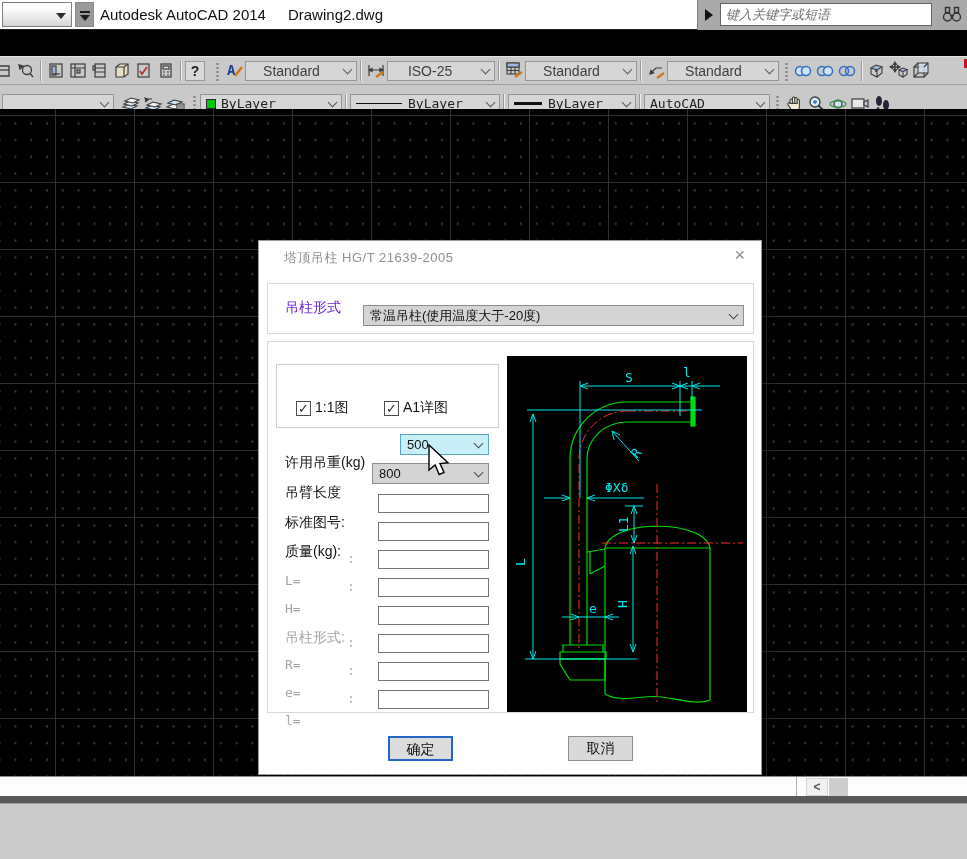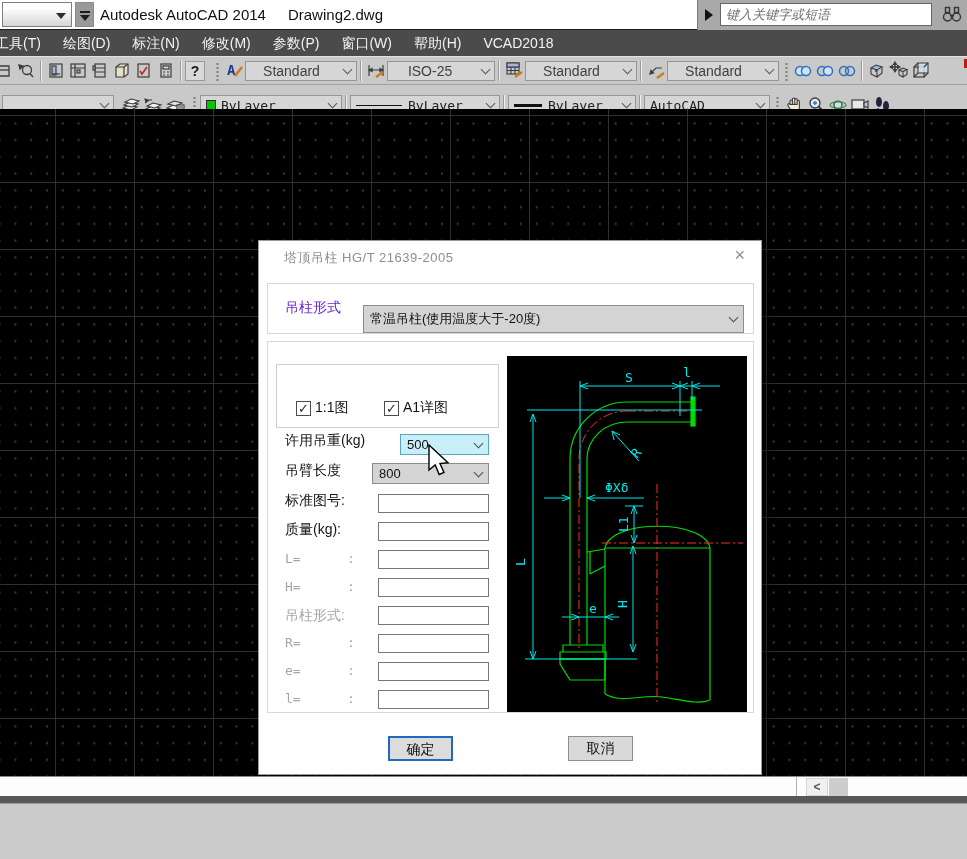--- a/index.html
+++ b/index.html
@@ -23,21 +23,21 @@
   .binoc{position:absolute;right:5px;top:6px;}
 
   
   .menubar{position:absolute;left:0;top:30px;width:967px;height:26px;background:#4b4b4b;display:flex;align-items:center;}
   .menu-item{color:#f2f2f2;font-size:14px;line-height:26px;padding:0 11px;white-space:nowrap;}
   .menu-item:first-child{margin-left:-16px;}
 
   
   .toolbar{position:absolute;left:0;width:967px;background:#c9c9c9;display:flex;align-items:center;}
   .toolbar1{top:56px;height:28px;border-top:1px solid #e2e2e2;}
-  .toolbar2{top:84px;height:42px;border-top:1px solid #9f9f9f;border-bottom:1px solid #a16207;}
+  .toolbar2{top:84px;height:42px;border-top:1px solid #9f9f9f;border-bottom:4px solid #a16207;}
   .tbtn{width:22px;height:22px;display:flex;align-items:center;justify-content:center;flex:0 0 auto;}
   .sep{width:2px;height:20px;border-left:1px solid #9a9a9a;border-right:1px solid #efefef;margin:0 3px;flex:0 0 auto;}
   .grip{width:5px;height:20px;margin:0 4px;flex:0 0 auto;
     background-image:radial-gradient(circle,#888 1px,transparent 1.4px);background-size:5px 4px;background-position:1px 1px;}
   .tcombo{height:20px;background:#d6d6d6;border:1px solid #969696;display:flex;align-items:center;padding:0 5px;flex:0 0 auto;color:#3a3a3a;}
   .tcombo .lbl{font-size:14px;color:#3f3f3f;margin:0 auto;}
   .tcombo .lbl2{font-family:"DejaVu Sans Mono",monospace;font-size:13px;color:#222;}
   .chev{width:7px;height:7px;border-right:1.6px solid #5a5a5a;border-bottom:1.6px solid #5a5a5a;transform:rotate(45deg);margin-left:auto;margin-top:-3px;flex:0 0 auto;}
   .swatch{width:10px;height:10px;background:#00c800;border:1px solid #2a2a2a;margin-right:5px;flex:0 0 auto;}
   .ltglyph{width:46px;border-top:1.5px solid #111;margin-right:6px;flex:0 0 auto;}
@@ -66,26 +66,26 @@
   .dialog{position:absolute;left:258px;top:240px;width:504px;height:535px;background:#ffffff;border:1px solid #9c9c9c;
     box-shadow:4px 5px 12px rgba(0,0,0,0.55);}
   .dlg-title{position:absolute;left:25px;top:8px;font-size:13px;color:#8f8f8f;letter-spacing:0.5px;}
   .dlg-close{position:absolute;right:12px;top:4px;font-size:18px;color:#8a8a8a;line-height:20px;padding:0 4px;cursor:default;}
   .panel{position:absolute;border:1px solid #d8d8d8;background:#fff;}
   .panel1{left:8px;top:42px;width:487px;height:51px;}
   .panel2{left:8px;top:100px;width:487px;height:372px;}
   .type-label{position:absolute;left:17px;top:15px;font-size:14px;color:#6d28d9;}
   .dcombo{position:absolute;background:#d4d4d4;border:1px solid #8d8d8d;display:flex;align-items:center;padding:0 6px;font-size:13px;color:#111;}
   .dcombo .chev{border-color:#4c4c4c;}
-  .type-combo{left:95px;top:21px;width:381px;height:28px;}
+  .type-combo{left:95px;top:21px;width:381px;height:21px;}
   .groupbox{position:absolute;left:8px;top:22px;width:223px;height:64px;border:1px solid #d0d0d0;}
   .cb-item{position:absolute;top:34px;display:flex;align-items:center;}
   .cb-box{width:15px;height:15px;border:1px solid #4c4c4c;background:#fff;color:#2c2c2c;font-size:13px;line-height:13px;text-align:center;margin-right:4px;}
   .cb-text{font-size:14px;color:#141414;}
-  .row-label{position:absolute;left:17px;font-size:14px;color:#141414;white-space:nowrap;}
+  .row-label{position:absolute;left:17px;font-size:14px;color:#141414;white-space:nowrap;margin-top:22px;}
   .row-label.dis{color:#a6a6a6;font-family:"DejaVu Sans Mono",monospace;font-size:13px;}
   .row-colon{position:absolute;left:79px;font-size:13px;color:#a6a6a6;font-family:"DejaVu Sans Mono",monospace;}
   .load-combo{left:132px;top:92px;width:89px;height:21px;background:#c8eef8;border:1px solid #58a6c4;}
   .arm-combo{left:104px;top:121px;width:117px;height:21px;}
   .field-input{position:absolute;left:110px;width:111px;height:19px;border:1px solid #767676;background:#fff;font-size:13px;padding:0 4px;outline:none;}
   .preview{position:absolute;left:239px;top:14px;width:240px;height:356px;background:#000;}
   .btn{position:absolute;top:495px;width:65px;height:25px;background:#ddDDDD;background:#ddd;
     font-size:14px;color:#111;text-align:center;line-height:22px;}
   .btn-ok{left:129px;border:2px solid #2268c3;background:#dcdcdc;}
   .btn-cancel{left:309px;border:1px solid #8f8f8f;background:#d9d9d9;}
@@ -118,30 +118,20 @@
           <rect x="3.5" y="1.5" width="4" height="5"></rect>
             <rect x="12.5" y="1.5" width="4" height="5"></rect>
           <circle cx="5.5" cy="11" r="4"></circle>
             <circle cx="14.5" cy="11" r="4"></circle>
             <path d="M8 9.5h4"></path>
         </svg>
       </span>
     </div>
   </div>
 
-  <div class="menubar">
-    <span class="menu-item">工具(T)</span>
-    <span class="menu-item">绘图(D)</span>
-    <span class="menu-item">标注(N)</span>
-    <span class="menu-item">修改(M)</span>
-    <span class="menu-item">参数(P)</span>
-    <span class="menu-item">窗口(W)</span>
-    <span class="menu-item">帮助(H)</span>
-    <span class="menu-item">VCAD2018</span>
-  </div>
 
   <div class="toolbar toolbar1">
     <span class="tbtn" style="margin-left:-7px">
       <svg width="18" height="18" fill="none" stroke="#3c3c3c" stroke-width="1.3">
           <path d="M2 4h12v10H2z"></path>
           <path d="M2 8h12"></path>
         </svg>
     </span>
     <span class="tbtn">
       <svg width="18" height="18" fill="none" stroke="#3c3c3c" stroke-width="1.3">

